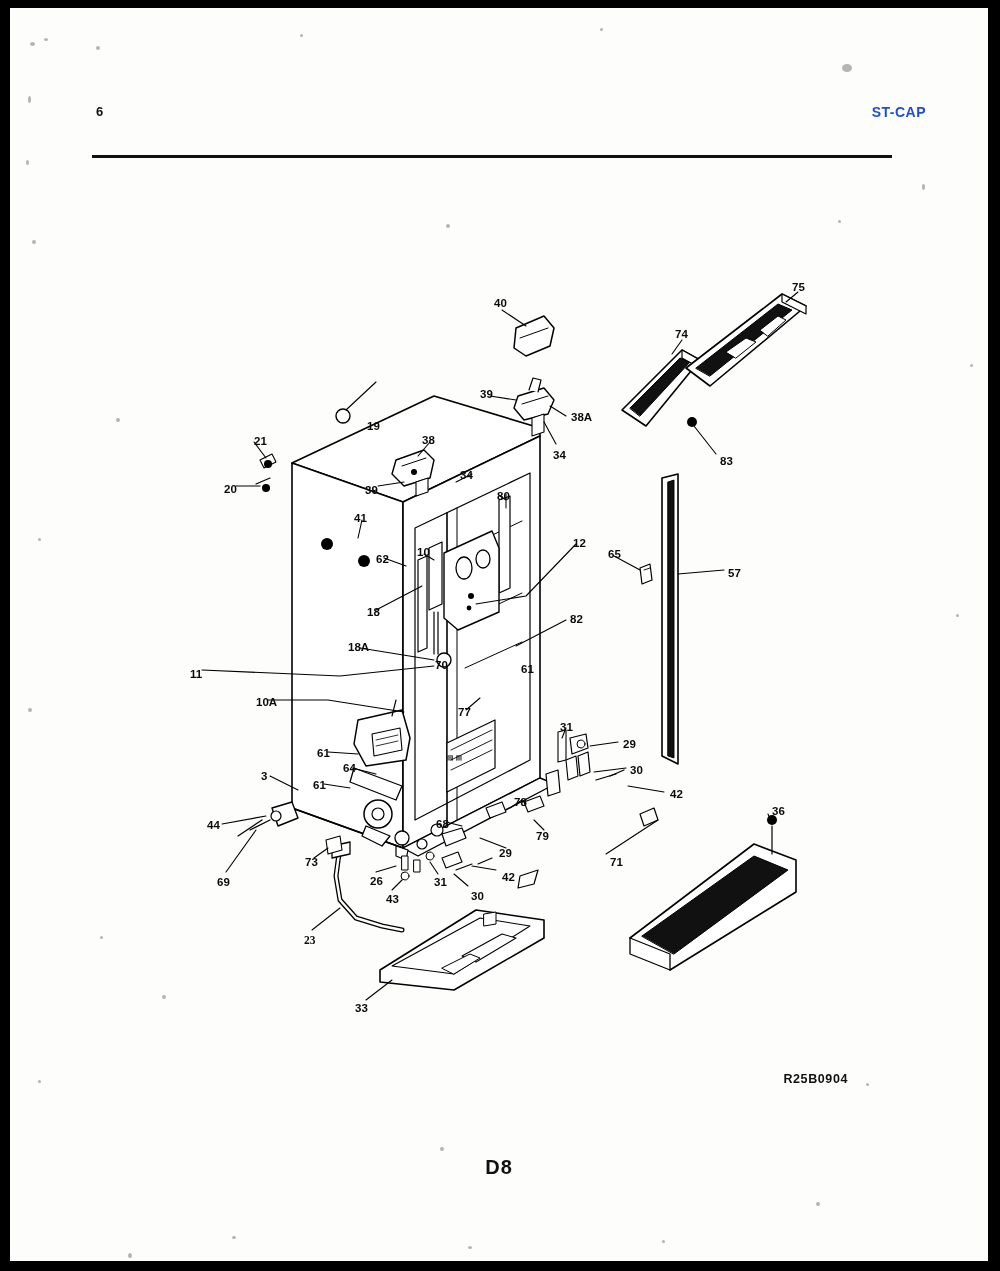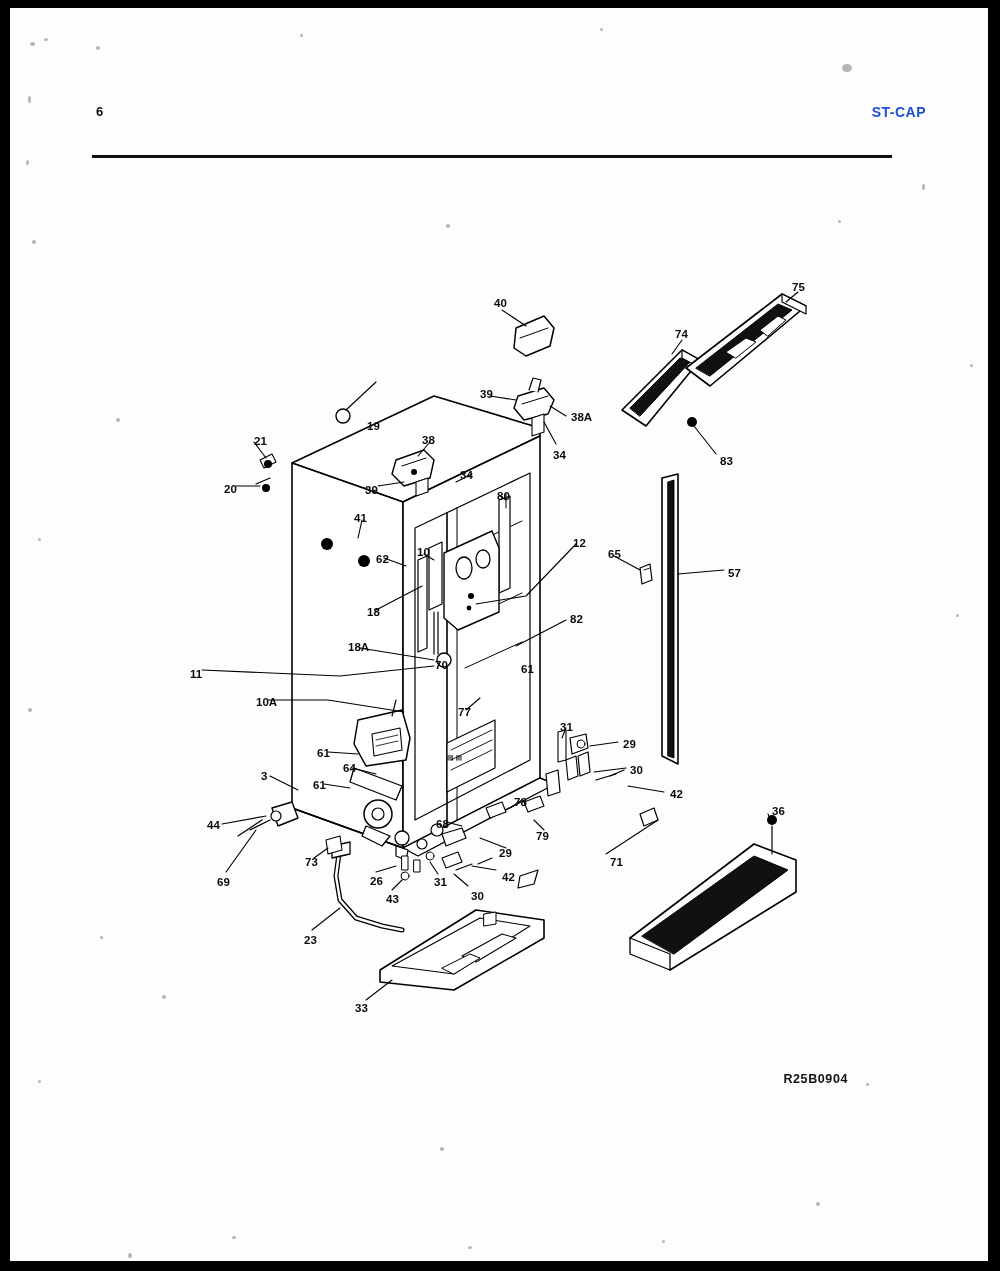--- a/index.html
+++ b/index.html
@@ -350,25 +350,26 @@
       <div class="callout" style="left: 526px; top: 823px;">79</div>
       <div class="callout" style="left: 600px; top: 849px;">71</div>
       <div class="callout" style="left: 489px; top: 840px;">29</div>
       <div class="callout" style="left: 207px; top: 869px;">69</div>
       <div class="callout" style="left: 295px; top: 849px;">73</div>
       <div class="callout" style="left: 360px; top: 868px;">26</div>
       <div class="callout" style="left: 424px; top: 869px;">31</div>
       <div class="callout" style="left: 492px; top: 864px;">42</div>
       <div class="callout" style="left: 461px; top: 883px;">30</div>
       <div class="callout" style="left: 376px; top: 886px;">43</div>
-      <div class="callout" style="left: 294px; top: 927px;">23</div>
+      <div class="callout" style="left: 294px; top: 927px; font-family: Liberation Serif, serif;">23</div>
       <div class="callout" style="left: 345px; top: 995px;">33</div>
     </div>
 
   <div class="footer-code">R25B0904</div>
+  <div class="footer-label">D8</div>
 
   <div id="speck-layer">
       <div class="speck" style="left: 20px; top: 34px; width: 5px; height: 4px;"></div>
       <div class="speck" style="left: 34px; top: 30px; width: 4px; height: 3px;"></div>
       <div class="speck" style="left: 86px; top: 38px; width: 4px; height: 4px;"></div>
       <div class="speck" style="left: 18px; top: 88px; width: 3px; height: 7px;"></div>
       <div class="speck" style="left: 16px; top: 152px; width: 3px; height: 5px;"></div>
       <div class="speck" style="left: 22px; top: 232px; width: 4px; height: 4px;"></div>
       <div class="speck" style="left: 106px; top: 410px; width: 4px; height: 4px;"></div>
       <div class="speck" style="left: 28px; top: 530px; width: 3px; height: 3px;"></div>

